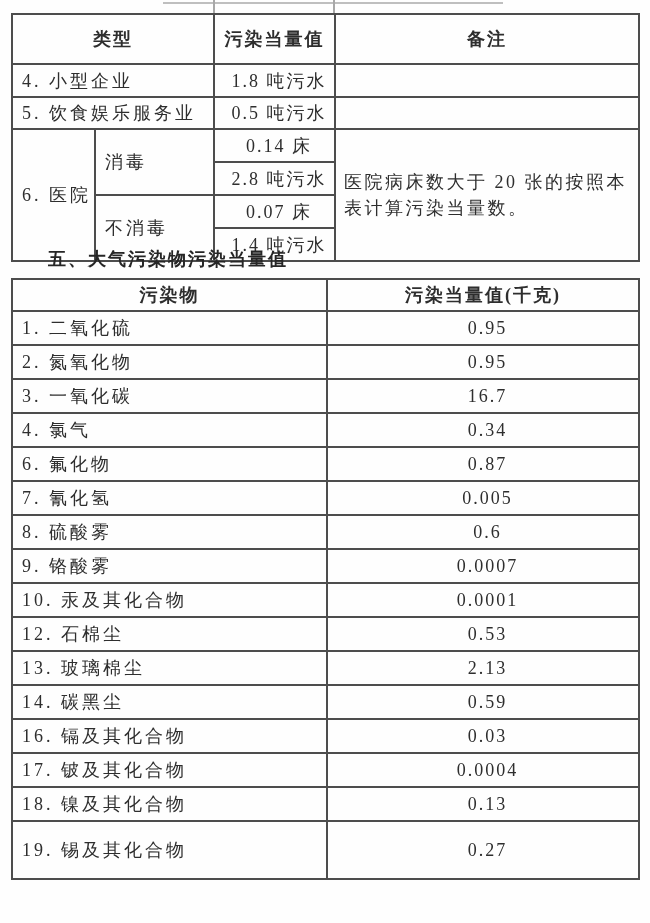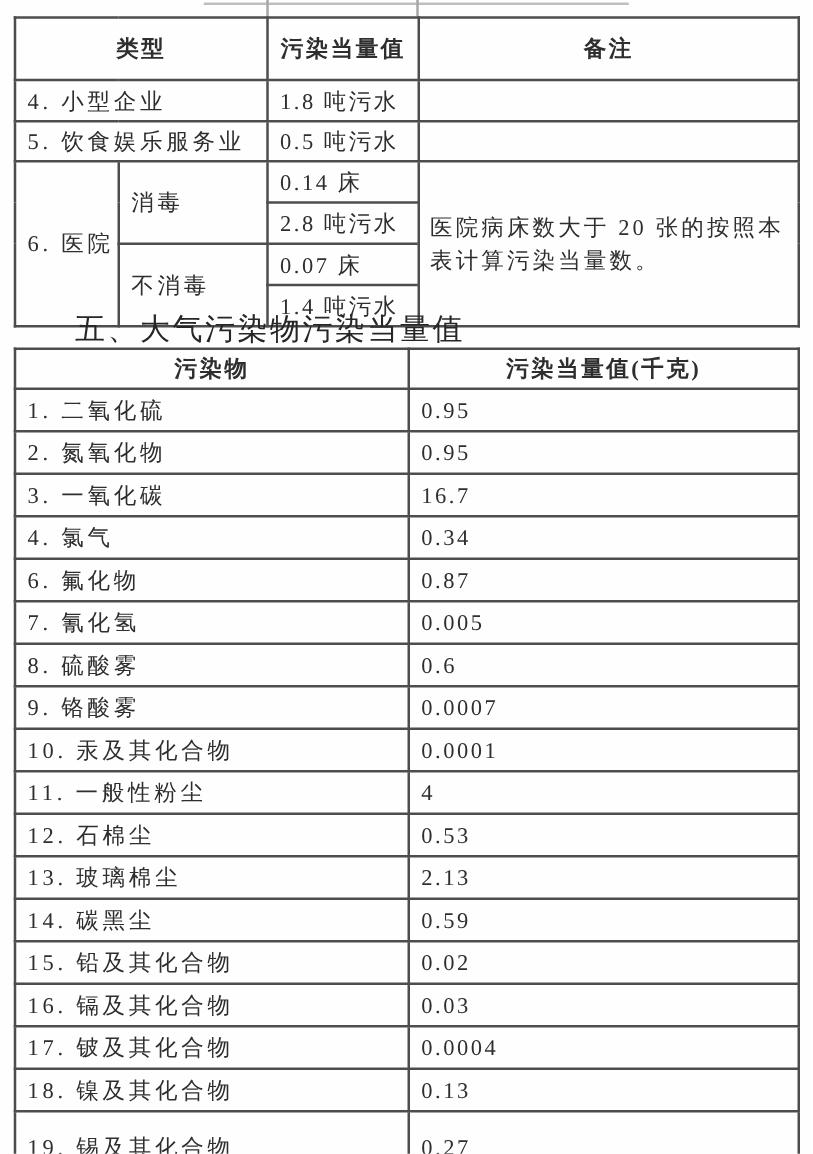--- a/index.html
+++ b/index.html
@@ -22,31 +22,31 @@
   td,th{
     border:2px solid #4d4d4d;
     font-size:18px;
     letter-spacing:3px;
     vertical-align:middle;
     padding:0;
     overflow:hidden;
   }
   th{font-weight:bold;text-align:center;letter-spacing:2px;}
   td.name{text-align:left;padding-left:9px;}
-  td.val{text-align:left;padding-left:9px;letter-spacing:2px;}
+  td.val{text-align:center;padding-left:9px;letter-spacing:2px;}
   td.note{text-align:left;padding:2px 8px;line-height:26px;letter-spacing:2.5px;border-radius:30px;}
 
   .t1{position:absolute;left:11px;top:13px;width:627px;}
   .t1 tr.hrow{height:50px;}
   .t1 tr.r33{height:33px;}
   .t1 tr.r32{height:32px;font-family:Liberation Serif, serif;}
 
   .section-title{
-    position:absolute;left:60px;top:247px;width:560px;height:26px;
-    font-size:24px;font-weight:normal;letter-spacing:2px;color:#262626;
+    position:absolute;left:48px;top:247px;width:560px;height:26px;
+    font-size:18px;font-weight:bold;letter-spacing:2px;color:#262626;
   }
 
   .t2{position:absolute;left:11px;top:278px;width:627px;}
   .t2 tr.hrow{height:32px;margin-top:19px;}
   .t2 tr.r{height:34px;}
   .t2 tr.rtall{height:58px;font-family:Liberation Serif, serif;}
 </style>
 </head>
 <body>
 
@@ -140,38 +140,30 @@
       </tr>
       <tr class="r">
         <td class="name">9. 铬酸雾</td>
         <td class="val">0.0007</td>
       </tr>
       <tr class="r">
         <td class="name">10. 汞及其化合物</td>
         <td class="val">0.0001</td>
       </tr>
       <tr class="r">
-        <td class="name">11. 一般性粉尘</td>
-        <td class="val">4</td>
-      </tr>
-      <tr class="r">
         <td class="name">12. 石棉尘</td>
         <td class="val">0.53</td>
       </tr>
       <tr class="r">
         <td class="name">13. 玻璃棉尘</td>
         <td class="val">2.13</td>
       </tr>
       <tr class="r">
         <td class="name">14. 碳黑尘</td>
         <td class="val">0.59</td>
-      </tr>
-      <tr class="r">
-        <td class="name">15. 铅及其化合物</td>
-        <td class="val">0.02</td>
       </tr>
       <tr class="r">
         <td class="name">16. 镉及其化合物</td>
         <td class="val">0.03</td>
       </tr>
       <tr class="r">
         <td class="name">17. 铍及其化合物</td>
         <td class="val">0.0004</td>
       </tr>
       <tr class="r">

